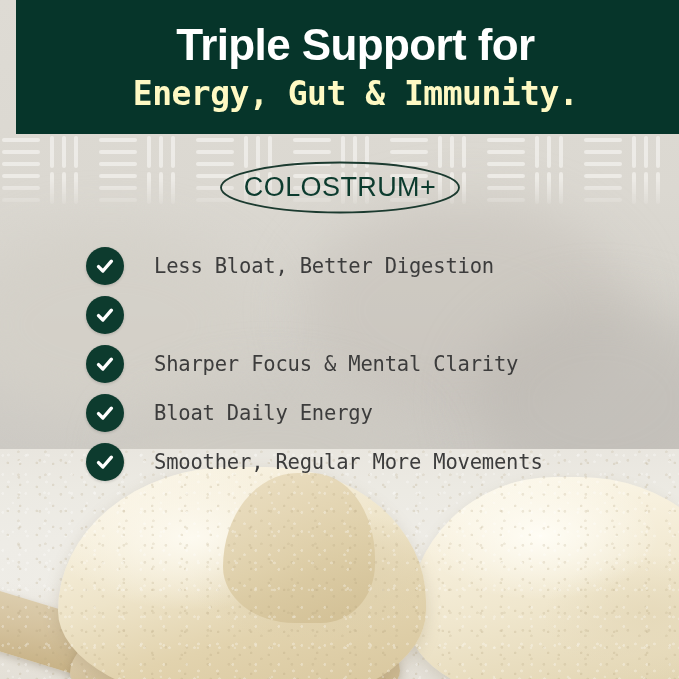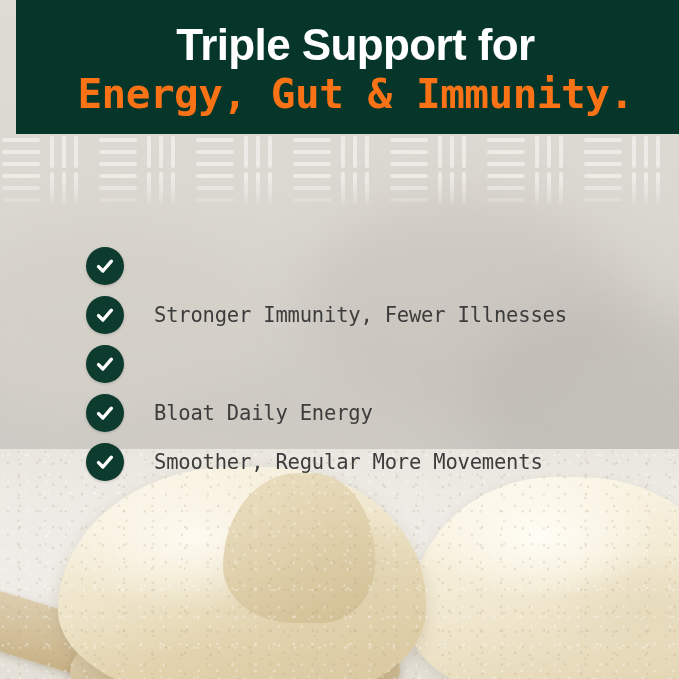--- a/index.html
+++ b/index.html
@@ -153,24 +153,24 @@
   .header-line1 {
     color:#ffffff;
     font-family:"Liberation Sans", sans-serif;
     font-weight:bold;
     font-size:44px;
     line-height:50px;
     letter-spacing:-0.6px;
     white-space:nowrap;
   }
   .header-line2 {
-    color:#f97316;
+    color:#fef9c3;
     font-family:"DejaVu Sans Mono", monospace;
     font-weight:bold;
-    font-size:41px;
+    font-size:33px;
     line-height:40px;
     letter-spacing:-0.5px;
     white-space:nowrap;
     margin-top:4px;
   }
 
   
   .pattern {
     position:absolute;
     left:0; top:134px;
@@ -280,46 +280,53 @@
     <g mask="url(#patmask)">
       <rect x="-48" y="0" width="780" height="72" fill="url(#dashpat)"></rect>
     </g>
   </svg>
 
   <div class="header">
     <div class="header-line1">Triple Support for</div>
     <div class="header-line2">Energy, Gut &amp; Immunity.</div>
   </div>
 
+  <div class="badge">
+    <svg viewBox="0 0 242 53" aria-hidden="true">
+      <ellipse cx="121" cy="26.5" rx="119" ry="25" fill="none" stroke="#1b3a2f" stroke-width="1.8"></ellipse>
+    </svg>
+    <div class="badge-text">COLOSTRUM+</div>
+  </div>
 
   <div class="benefits">
 
     <div class="benefit">
       <span class="check-circle">
         <svg width="22" height="22" viewBox="0 0 22 22" aria-hidden="true">
           <path d="M4.5 11.6 L8.9 16.0 L17.4 6.2" fill="none" stroke="#ffffff" stroke-width="3.4" stroke-linecap="round" stroke-linejoin="round"></path>
         </svg>
       </span>
-    </div>
-
-    <div class="benefit">
-      <span class="check-circle">
-        <svg width="22" height="22" viewBox="0 0 22 22" aria-hidden="true">
-          <path d="M4.5 11.6 L8.9 16.0 L17.4 6.2" fill="none" stroke="#ffffff" stroke-width="3.4" stroke-linecap="round" stroke-linejoin="round"></path>
-        </svg>
-      </span>
-      <span class="benefit-label">Stronger Immunity, Fewer Illnesses</span>
-    </div>
-
-    <div class="benefit">
-      <span class="check-circle">
-        <svg width="22" height="22" viewBox="0 0 22 22" aria-hidden="true">
-          <path d="M4.5 11.6 L8.9 16.0 L17.4 6.2" fill="none" stroke="#ffffff" stroke-width="3.4" stroke-linecap="round" stroke-linejoin="round"></path>
-        </svg>
-      </span>
+      <span class="benefit-label">Less Bloat, Better Digestion</span>
+    </div>
+
+    <div class="benefit">
+      <span class="check-circle">
+        <svg width="22" height="22" viewBox="0 0 22 22" aria-hidden="true">
+          <path d="M4.5 11.6 L8.9 16.0 L17.4 6.2" fill="none" stroke="#ffffff" stroke-width="3.4" stroke-linecap="round" stroke-linejoin="round"></path>
+        </svg>
+      </span>
+    </div>
+
+    <div class="benefit">
+      <span class="check-circle">
+        <svg width="22" height="22" viewBox="0 0 22 22" aria-hidden="true">
+          <path d="M4.5 11.6 L8.9 16.0 L17.4 6.2" fill="none" stroke="#ffffff" stroke-width="3.4" stroke-linecap="round" stroke-linejoin="round"></path>
+        </svg>
+      </span>
+      <span class="benefit-label">Sharper Focus &amp; Mental Clarity</span>
     </div>
 
     <div class="benefit">
       <span class="check-circle">
         <svg width="22" height="22" viewBox="0 0 22 22" aria-hidden="true">
           <path d="M4.5 11.6 L8.9 16.0 L17.4 6.2" fill="none" stroke="#ffffff" stroke-width="3.4" stroke-linecap="round" stroke-linejoin="round"></path>
         </svg>
       </span>
       <span class="benefit-label">Bloat Daily Energy</span>
     </div>

